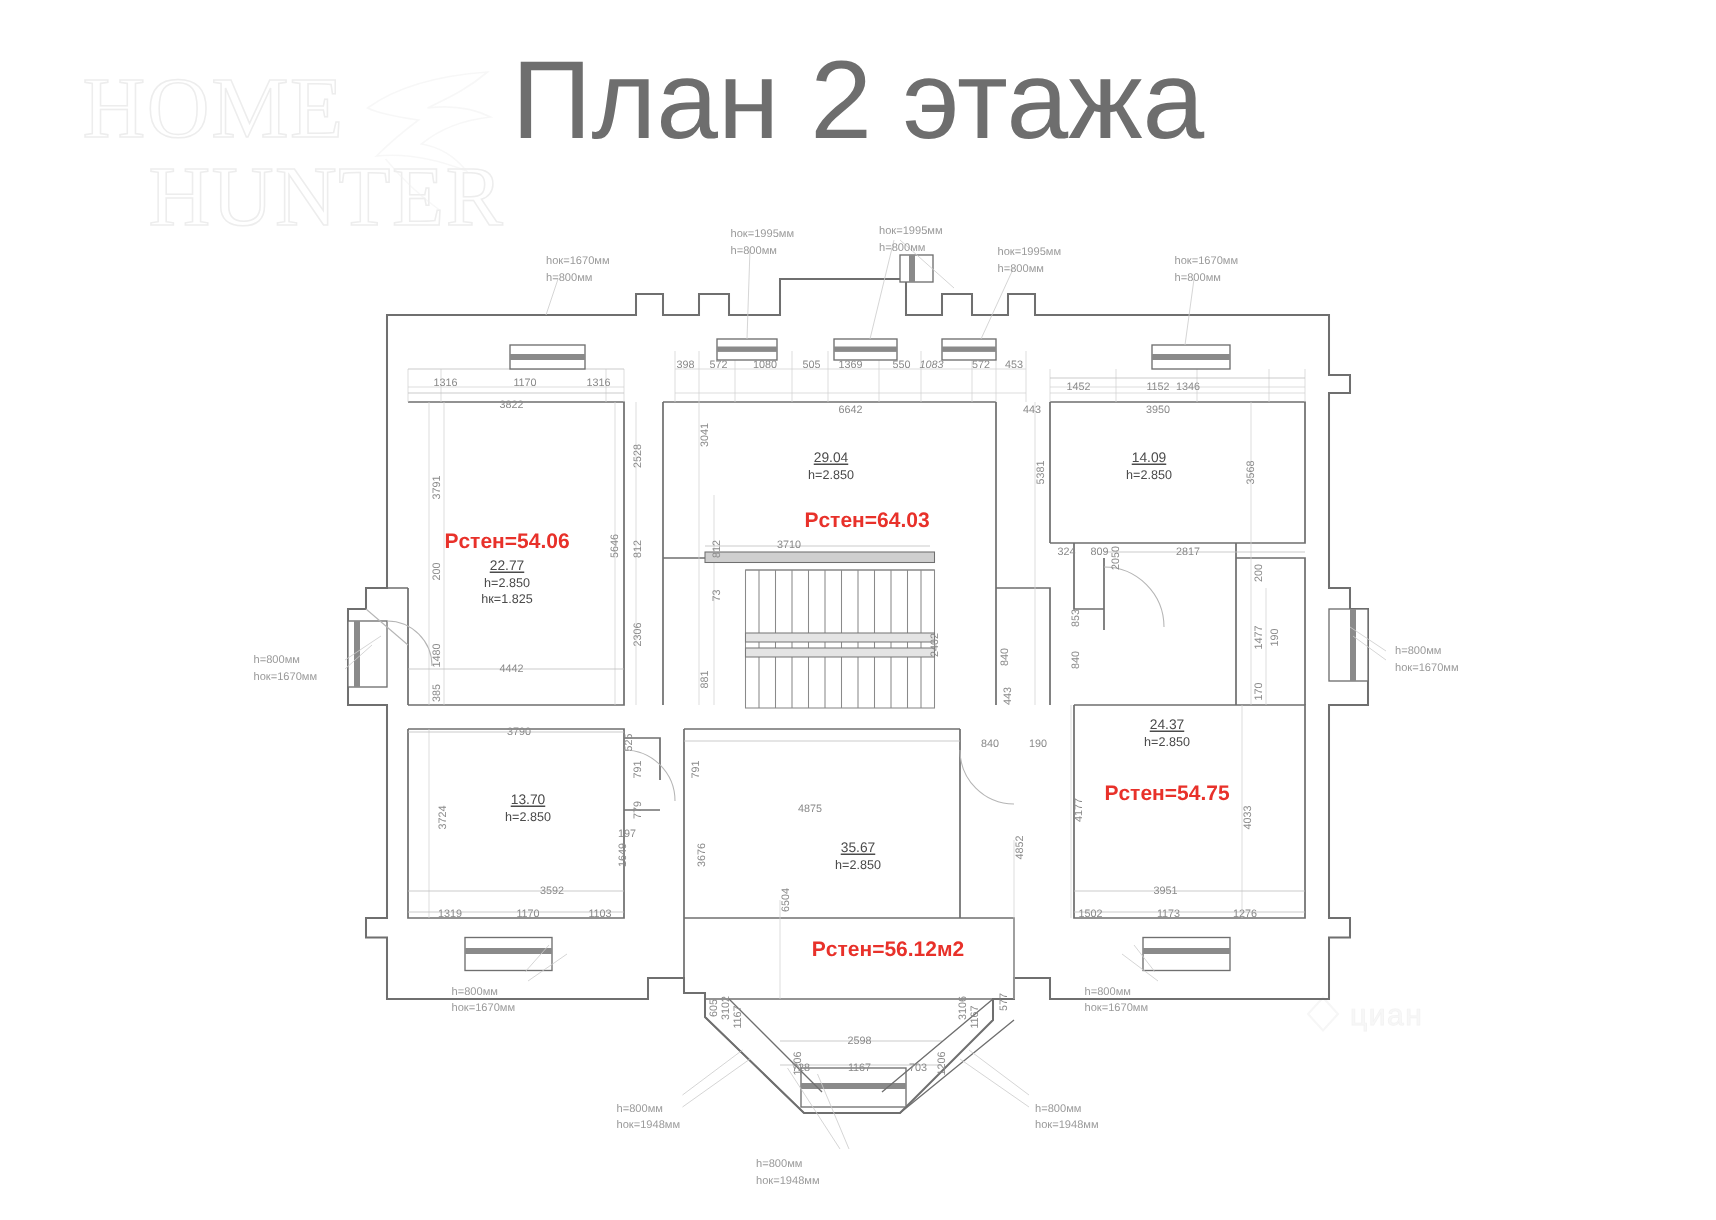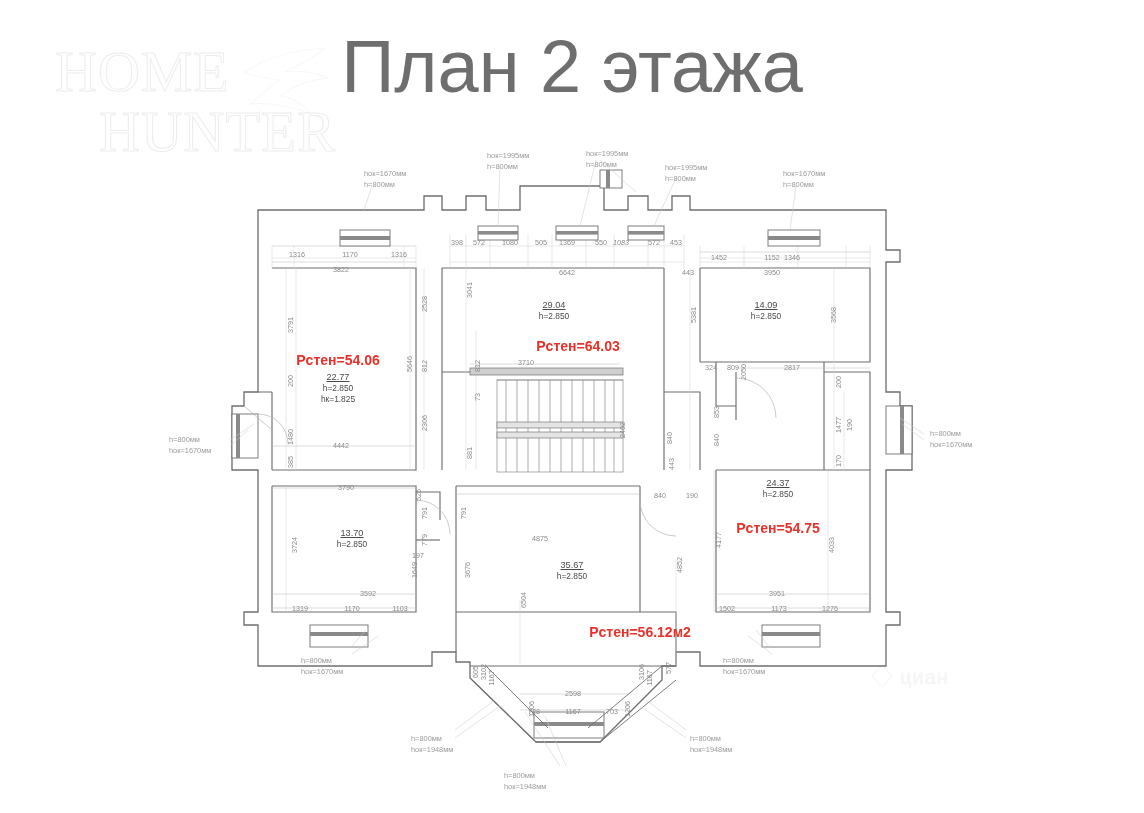--- a/index.html
+++ b/index.html
@@ -365,14 +365,14 @@
     </div>
     <div class="lbl red" style="left: 778px; top: 520px; transform: translateX(-50%);">Pстен=54.75</div>
     <div class="lbl" style="left: 352px; top: 528px; text-align: center; transform: translateX(-50%); line-height: 11px;">
       <div class="room-area">13.70</div>
       <div class="room-h">h=2.850</div>
     </div>
     <div class="lbl" style="left: 572px; top: 560px; text-align: center; transform: translateX(-50%); line-height: 11px;">
       <div class="room-area">35.67</div>
       <div class="room-h">h=2.850</div>
     </div>
-    <div class="lbl red" style="left: 620px; top: 624px; transform: translateX(-50%); padding-left: 40px;">Pстен=56.12м2</div>
+    <div class="lbl red" style="left: 572px; top: 624px; transform: translateX(-50%); padding-left: 40px;">Pстен=56.12м2</div>
   </div>
 
 </body></html>

